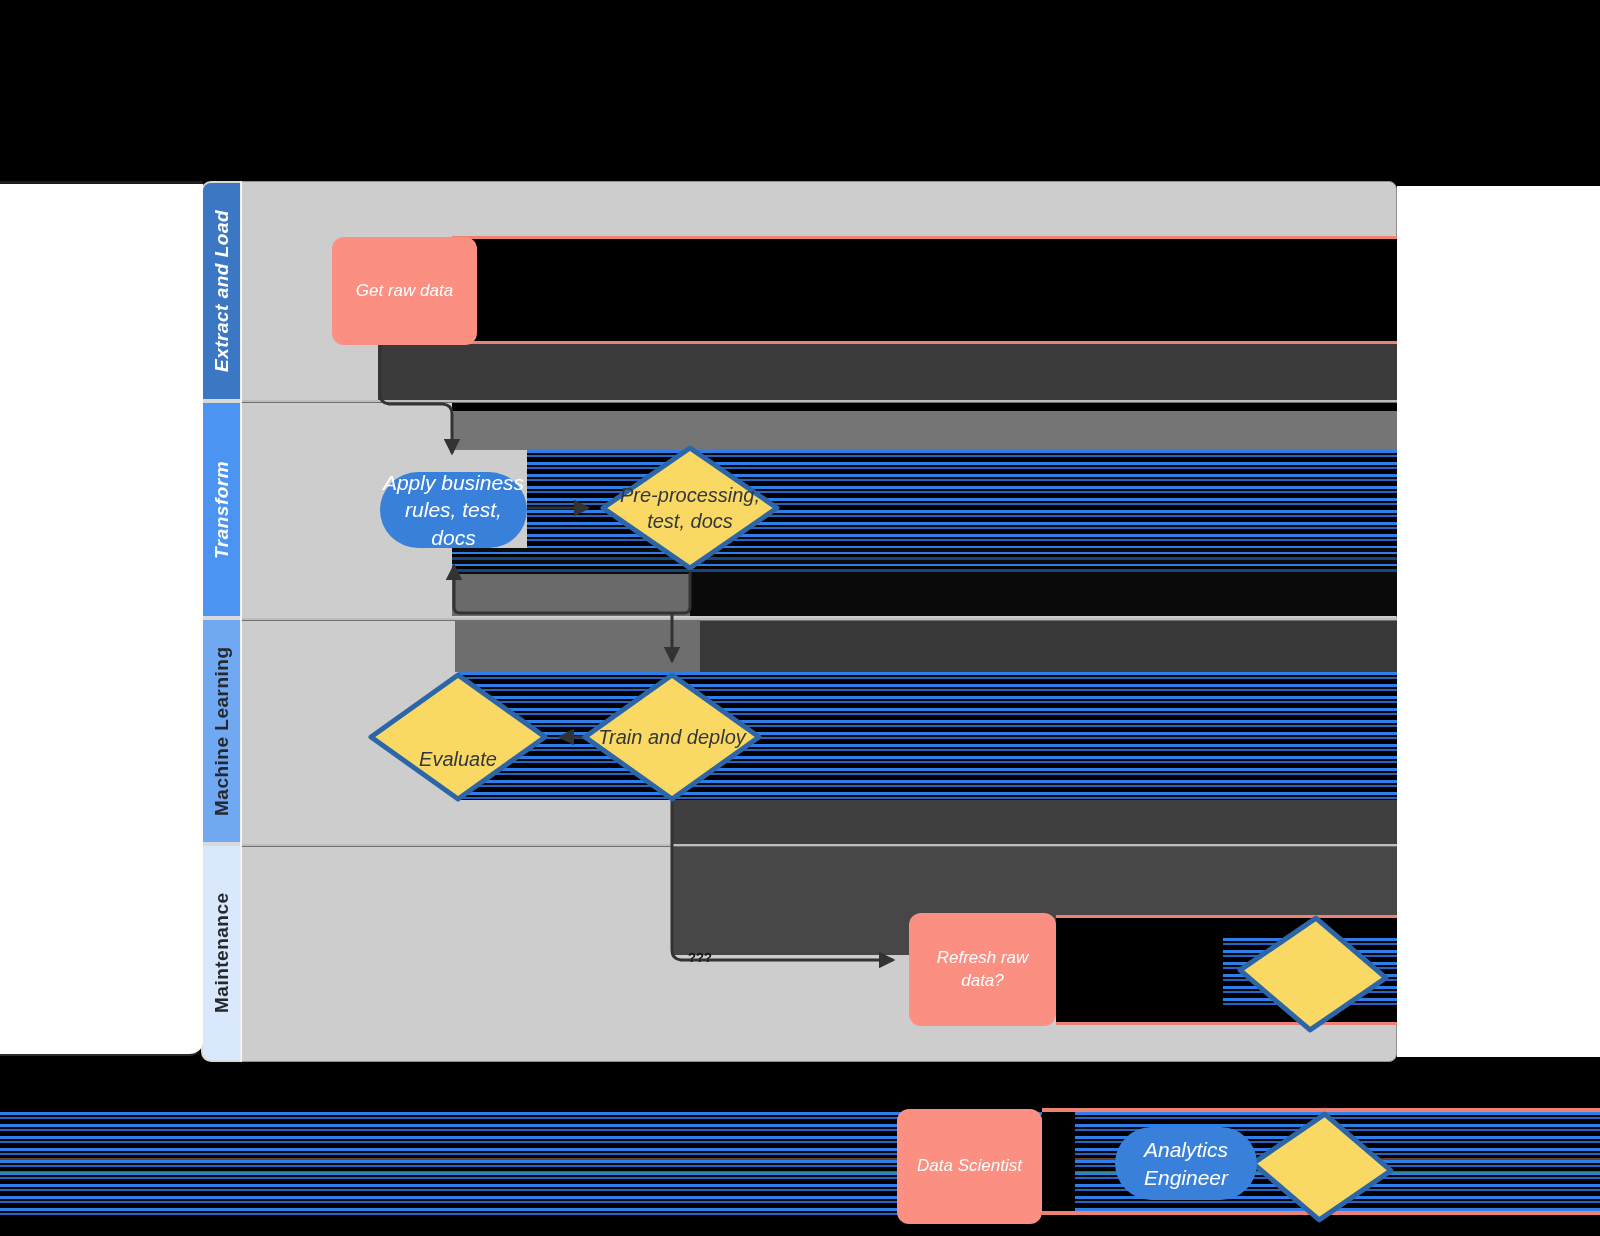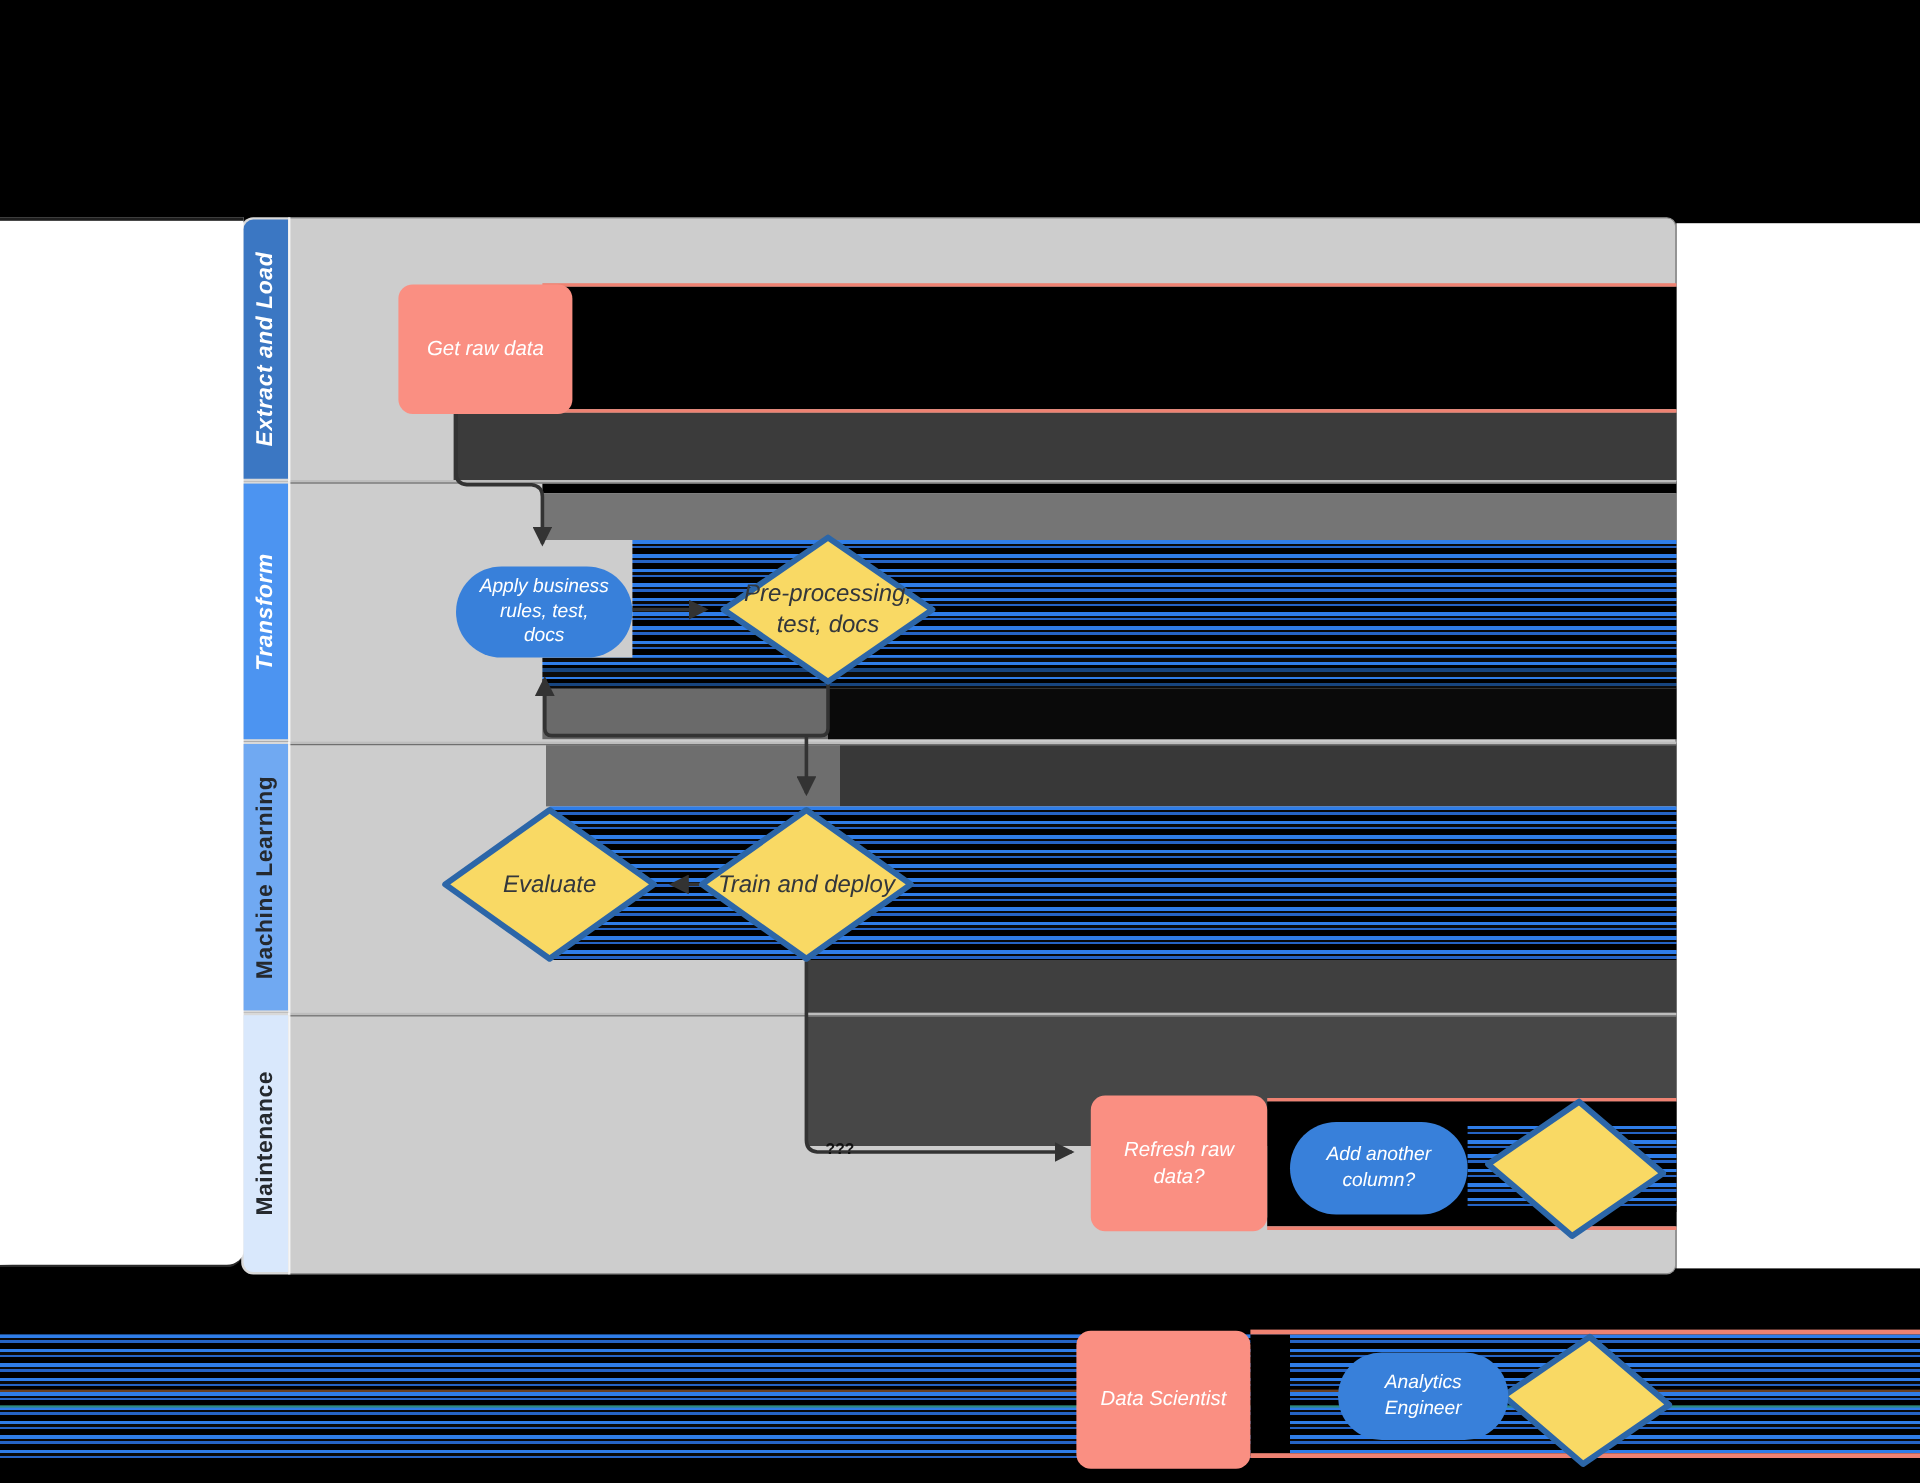--- a/index.html
+++ b/index.html
@@ -28,21 +28,21 @@
   
   .divider{left:240px;width:1157px;height:2px;background:#bdbdbd;border-bottom:1px solid #6f6f6f;z-index:3;}
   
   .band{z-index:2;}
   .stripes-blue{background:repeating-linear-gradient(180deg,#2f7de8 0 3px,#0a0a0a 3px 5px,#2563c4 5px 7px,#000 7px 12px);}
   .stripes-dark{background:repeating-linear-gradient(180deg,#0c0c0c 0 4px,#2f7de8 4px 6px,#000 6px 9px,#17457f 9px 12px);}
   
   .node{z-index:6;display:flex;align-items:center;justify-content:center;text-align:center;
         font-style:italic;white-space:pre-line;line-height:1.3;}
   .node-pink{background:#fa8f82;border-radius:12px;color:#fff;font-size:17px;}
-  .node-blue{background:#3880da;border-radius:40px;color:#fff;font-size:16px;}
+  .node-blue{background:#3880da;border-radius:40px;color:#fff;font-size:21px;}
   .diamond-label{z-index:6;display:flex;align-items:center;justify-content:center;text-align:center;
         font-style:italic;color:#33373c;font-size:20px;white-space:pre-line;line-height:1.3;background:transparent;}
   .glitch-text{z-index:6;font-size:13px;font-weight:bold;color:#111;font-style:normal;}
   svg.overlay{position:absolute;left:0;top:0;z-index:5;}
 </style>
 </head>
 <body>
 
 <div class="stage">
 
@@ -129,33 +129,29 @@
   </div>
   <div class="abs node node-blue" style="left:380px;top:472px;width:147px;height:76px;">
     <span>Apply business
 rules, test,
 docs</span>
   </div>
   <div class="abs diamond-label" style="left:615px;top:468px;width:150px;height:80px;">
     <span>Pre-processing,
 test, docs</span>
   </div>
-  <div class="abs diamond-label" style="left:383px;top:697px;width:150px;height:80px;">
+  <div class="abs diamond-label" style="left:383px;top:719px;width:150px;height:80px;">
     <span>Evaluate</span>
   </div>
   <div class="abs node node-pink" style="left:909px;top:913px;width:147px;height:113px;">
     <span>Refresh raw
 data?</span>
   </div>
   <div class="abs diamond-label" style="left:597px;top:697px;width:150px;height:80px;">
     <span>Train and deploy</span>
-  </div>
-  <div class="abs node node-blue" style="left:1075px;top:935px;width:148px;height:77px;">
-    <span>Add another
-column?</span>
   </div>
 
   <div class="abs glitch-text" style="left:688px;top:950px;">???</div>
 
   <div class="abs node node-pink" style="left:897px;top:1109px;width:145px;height:115px;">
     <span>Data Scientist</span>
   </div>
   <div class="abs node node-blue" style="left:1115px;top:1127px;width:142px;height:73px;">
     <span>Analytics
 Engineer</span>

